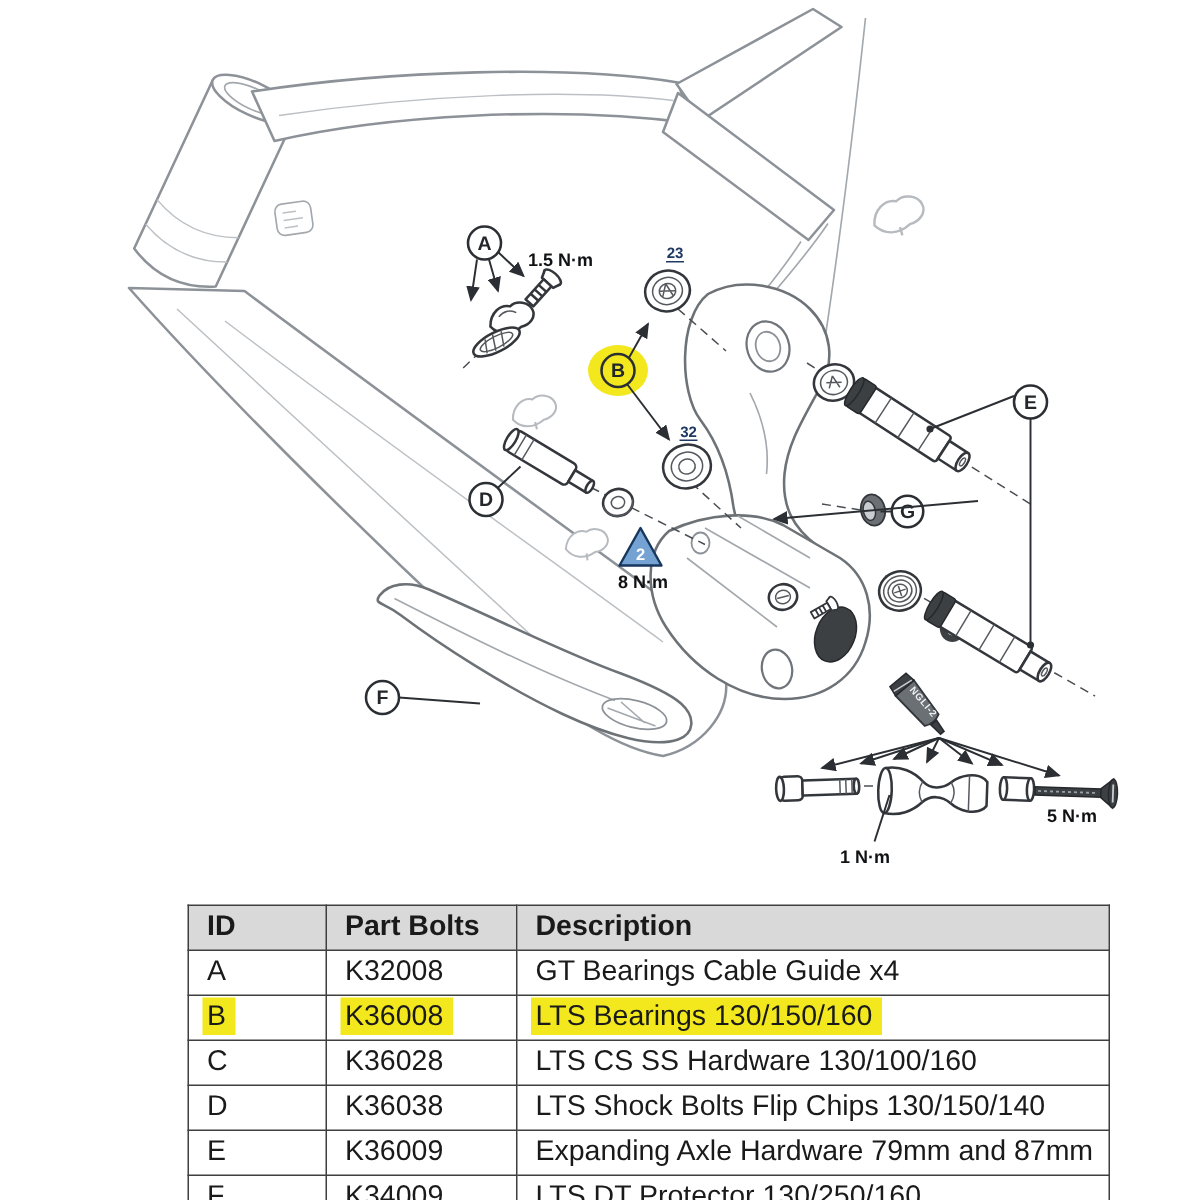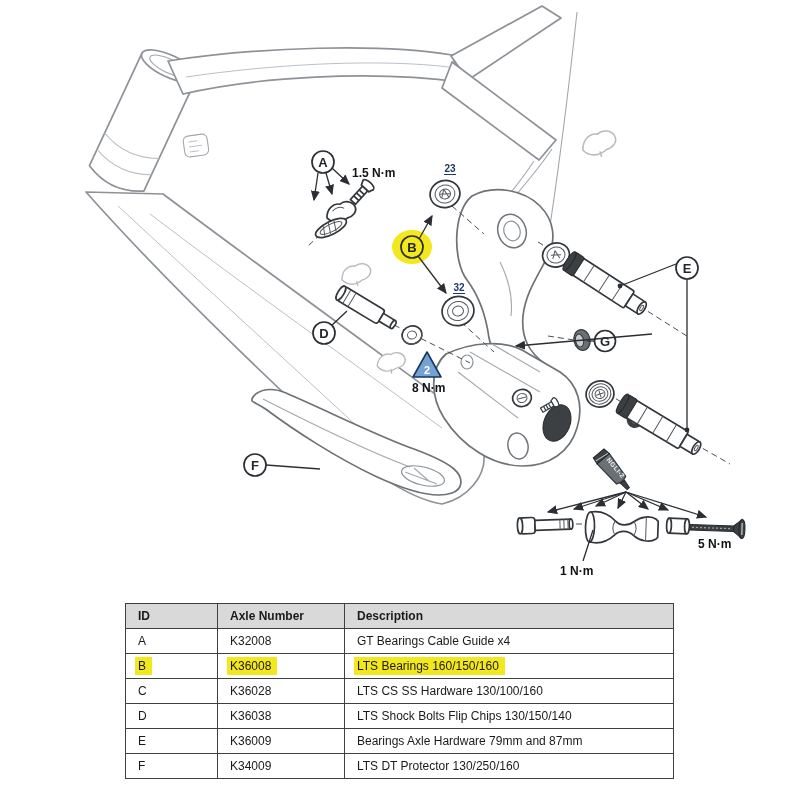--- a/index.html
+++ b/index.html
@@ -27,21 +27,21 @@
   .num-underline{stroke:var(--bearing-number,#1f3864);stroke-width:1;}
   .hl-fill{fill:var(--highlight,#f3e81e);}
   .tri{fill:var(--triangle-fill,#74a3d3);stroke:var(--triangle-border,#17365e);stroke-width:1.6;stroke-linejoin:round;}
   .tri-num{font-size:11px;font-weight:700;fill:#fff;text-anchor:middle;font-family:"Liberation Sans",sans-serif;}
   .grease-label{font-size:6.5px;font-weight:700;fill:#eef0f2;letter-spacing:.5px;font-family:"Liberation Sans",sans-serif;}
 
   
   .parts-table{position:absolute;left:125px;top:603px;border-collapse:collapse;table-layout:fixed;background:#fff;}
   .parts-table th,.parts-table td{
     border:1px solid var(--table-border,#3f3f3f);
-    font-size:12px;color:#1a1a1a;text-align:left;
+    font-size:19px;color:#1a1a1a;text-align:left;
     padding:3px 10px 4px 12px;height:17px;white-space:nowrap;overflow:hidden;
   }
   .parts-table th{background:var(--table-header-bg,#d9d9d9);font-weight:700;}
   .hl{background:var(--highlight,#f3e81e);padding:2px 6px 2px 3px;margin-left:-3px;}
 </style>
 </head>
 <body>
 
 <div class="stage">
 
@@ -312,49 +312,49 @@
 
 <table class="parts-table">
   <colgroup>
         <col style="width:92px">
         <col style="width:127px">
         <col style="width:329px">
       </colgroup>
   <thead>
     <tr>
       <th>ID</th>
-      <th>Axle Number</th>
+      <th>Part Bolts</th>
       <th>Description</th>
     </tr>
   </thead>
   <tbody>
         <tr>
           <td><span>A</span></td>
           <td><span>K32008</span></td>
           <td><span>GT Bearings Cable Guide x4</span></td>
         </tr>
         <tr>
           <td><span class="hl">B</span></td>
           <td><span class="hl">K36008</span></td>
-          <td><span class="hl">LTS Bearings 160/150/160</span></td>
+          <td><span class="hl">LTS Bearings 130/150/160</span></td>
         </tr>
         <tr>
           <td><span>C</span></td>
           <td><span>K36028</span></td>
           <td><span>LTS CS SS Hardware 130/100/160</span></td>
         </tr>
         <tr>
           <td><span>D</span></td>
           <td><span>K36038</span></td>
           <td><span>LTS Shock Bolts Flip Chips 130/150/140</span></td>
         </tr>
         <tr>
           <td><span>E</span></td>
           <td><span>K36009</span></td>
-          <td><span>Bearings Axle Hardware 79mm and 87mm</span></td>
+          <td><span>Expanding Axle Hardware 79mm and 87mm</span></td>
         </tr>
         <tr>
           <td><span>F</span></td>
           <td><span>K34009</span></td>
           <td><span>LTS DT Protector 130/250/160</span></td>
         </tr>
       </tbody>
 </table>
 
 </div>

